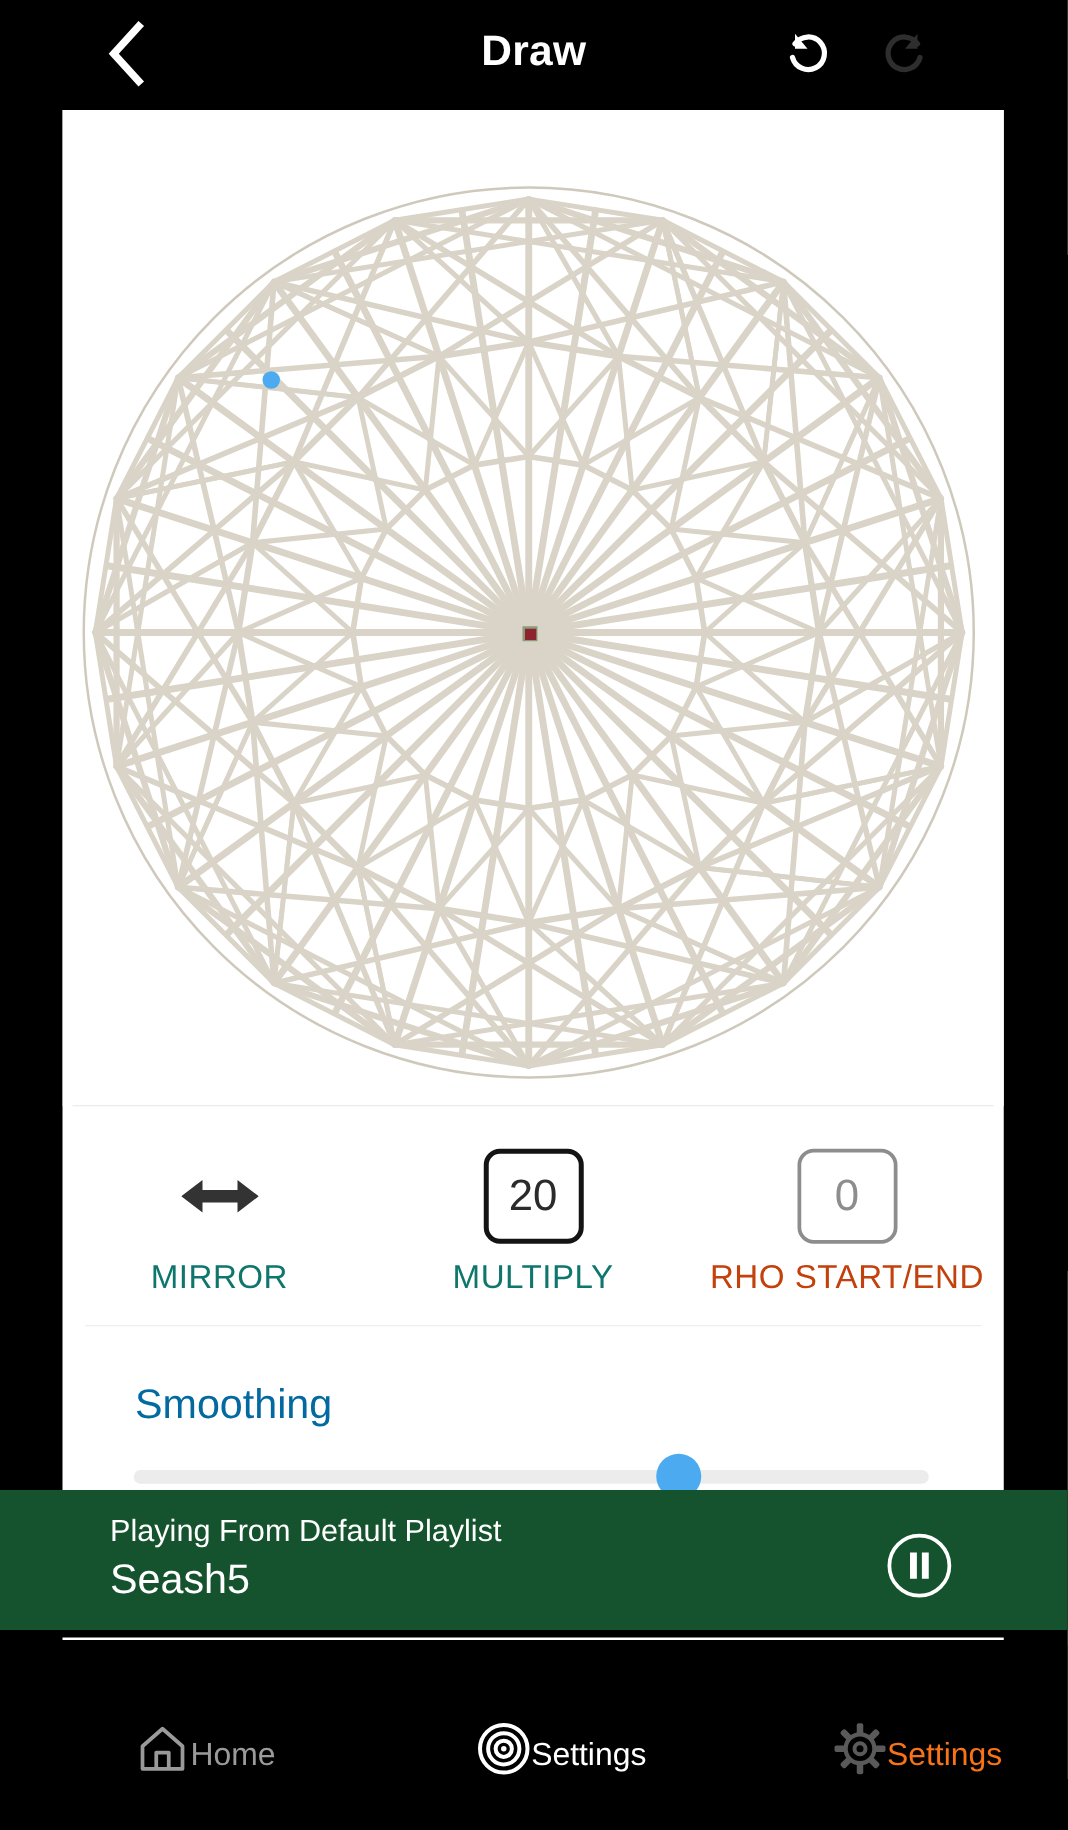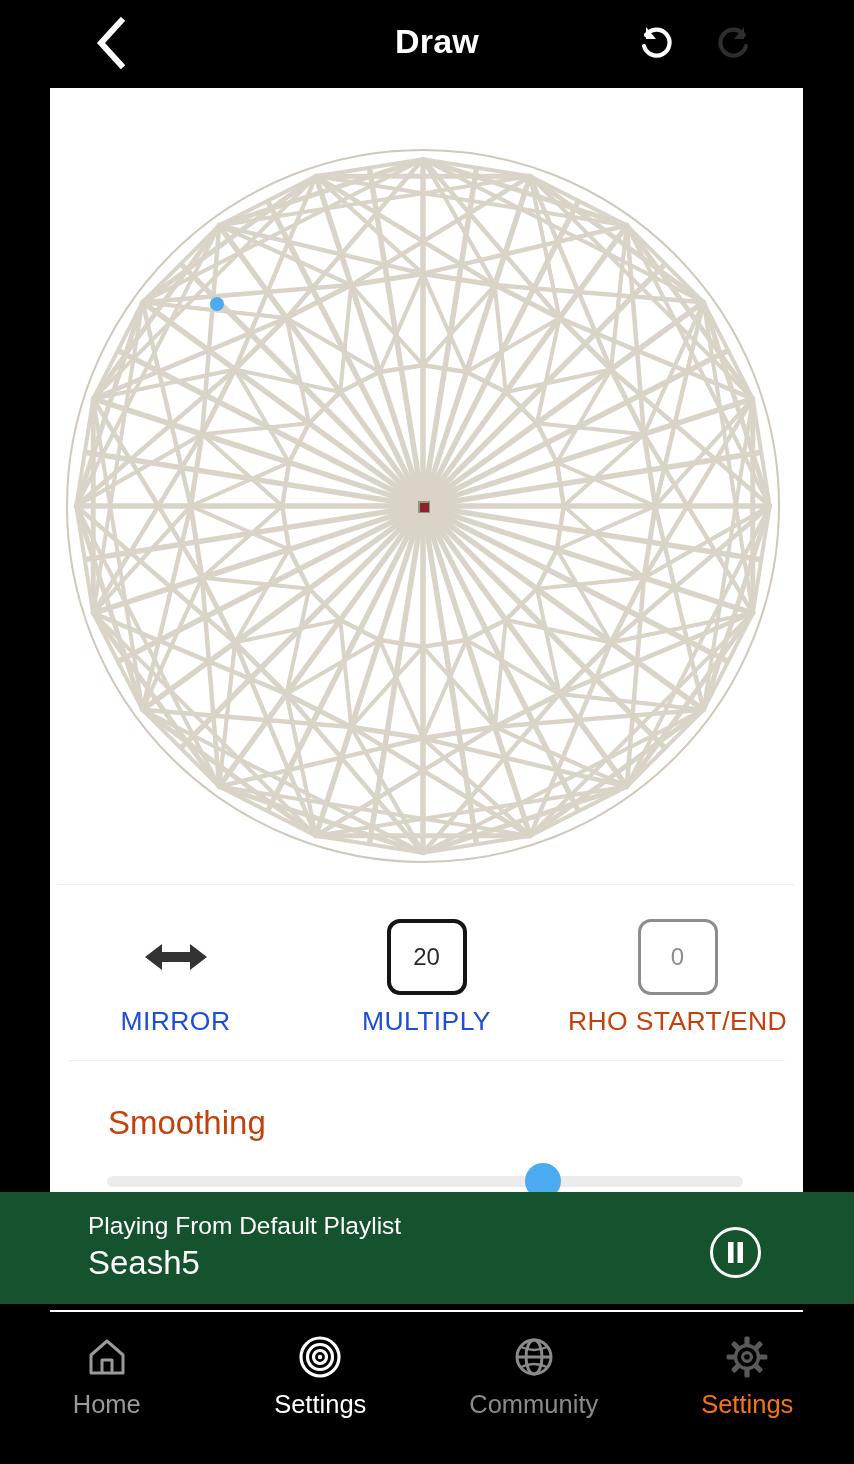--- a/index.html
+++ b/index.html
@@ -10,21 +10,21 @@
     overflow: hidden;
   }
   #app {
     position: relative;
     width: 854px; height: 1464px;
     background: #000;
   }
 
   
   .header {
-    position: absolute; top: 0; left: 10px;
+    position: absolute; top: 0; left: 0;
     width: 826px; height: 88px;
     background: #000;
   }
   .back-btn {
     position: absolute; left: 66px; top: 8px;
     width: 70px; height: 70px;
     display: flex; align-items: center; justify-content: center;
     cursor: pointer;
   }
   .page-title {
@@ -80,48 +80,48 @@
     cursor: pointer;
   }
   .ctrl-icon {
     height: 78px;
     display: flex; align-items: center; justify-content: center;
   }
   .ctrl-box {
     width: 80px; height: 76px;
     border-radius: 13px;
     display: flex; align-items: center; justify-content: center;
-    font-size: 24px;
+    font-size: 35px;
     background: #fff;
   }
   .ctrl-box.active { border: 4px solid #141414; color: #2b2b2b; }
   .ctrl-box.muted  { border: 3px solid #8d8d8d; color: #8d8d8d; }
   .ctrl-label {
     margin-top: 10px;
     font-size: 26.5px;
     letter-spacing: 0.4px;
-    color: #1d4ed8;
+    color: #0f766e;
     white-space: nowrap;
   }
   .ctrl-label.muted { color: #c2410c; }
 
   .divider-inset {
     position: absolute; left: 18px; top: 972px;
     width: 717px; height: 1px;
     background: #eeeeee;
   }
 
   
   .slider-section {
     position: absolute; left: 0; top: 1000px;
     width: 753px; height: 104px;
   }
   .slider-label {
     position: absolute; left: 58px; top: 16px;
-    font-size: 33px; color: #c2410c;
+    font-size: 33px; color: #0369a1;
   }
   .slider-wrap {
     position: absolute; left: 57px; top: 84px;
     width: 636px; height: 20px;
     cursor: pointer;
   }
   .slider-track {
     position: absolute; left: 0; top: 4px;
     width: 636px; height: 11px;
     background: #ececec; border-radius: 6px;
@@ -164,24 +164,25 @@
 
   
   .tabbar {
     position: absolute; left: 0; top: 1316px;
     width: 854px; height: 148px;
     background: #000;
     display: flex;
   }
   .tab {
     flex: 1;
-    display: flex; flex-direction: column;
-    align-items: center; justify-content: flex-start;
+    display: flex; flex-direction: row;
+    align-items: center; justify-content: center;
     padding-top: 18px;
     cursor: pointer;
+    padding-left: 44px;
   }
   .tab-icon {
     height: 46px;
     display: flex; align-items: center; justify-content: center;
   }
   .tab-label {
     margin-top: 10px;
     font-size: 25.5px;
   }
 </style>
@@ -555,32 +556,20 @@
         <svg width="44" height="44" viewBox="0 0 44 44">
           <circle cx="22" cy="22" r="19" fill="none" stroke="#ffffff" stroke-width="3.2"></circle>
           <circle cx="22" cy="22" r="12.5" fill="none" stroke="#ffffff" stroke-width="3.2"></circle>
           <circle cx="22" cy="22" r="6.5" fill="none" stroke="#ffffff" stroke-width="3.2"></circle>
           <circle cx="22" cy="22" r="2.2" fill="#ffffff"></circle>
         </svg>
       </div>
       <div class="tab-label" style="color:#ffffff">Settings</div>
     </div>
 
-    <div class="tab">
-      <div class="tab-icon">
-        <svg width="44" height="44" viewBox="0 0 44 44">
-          <circle cx="22" cy="22" r="17" fill="none" stroke="#8a8a8a" stroke-width="3"></circle>
-          <ellipse cx="22" cy="22" rx="8" ry="17" fill="none" stroke="#8a8a8a" stroke-width="3"></ellipse>
-          <line x1="5" y1="22" x2="39" y2="22" stroke="#8a8a8a" stroke-width="3"></line>
-          <path d="M9 12 Q22 18 35 12" fill="none" stroke="#8a8a8a" stroke-width="2.4"></path>
-          <path d="M9 32 Q22 26 35 32" fill="none" stroke="#8a8a8a" stroke-width="2.4"></path>
-        </svg>
-      </div>
-      <div class="tab-label" style="color:#8a8a8a">Community</div>
-    </div>
 
     <div class="tab">
       <div class="tab-icon">
         <svg width="44" height="44" viewBox="0 0 44 44">
           <g id="gear-teeth">
               <rect x="19.4" y="1.6" width="5.2" height="9" rx="1.6" fill="#5a5a5a" transform="rotate(0 22 22)"></rect>
               <rect x="19.4" y="1.6" width="5.2" height="9" rx="1.6" fill="#5a5a5a" transform="rotate(45 22 22)"></rect>
               <rect x="19.4" y="1.6" width="5.2" height="9" rx="1.6" fill="#5a5a5a" transform="rotate(90 22 22)"></rect>
               <rect x="19.4" y="1.6" width="5.2" height="9" rx="1.6" fill="#5a5a5a" transform="rotate(135 22 22)"></rect>
               <rect x="19.4" y="1.6" width="5.2" height="9" rx="1.6" fill="#5a5a5a" transform="rotate(180 22 22)"></rect>

